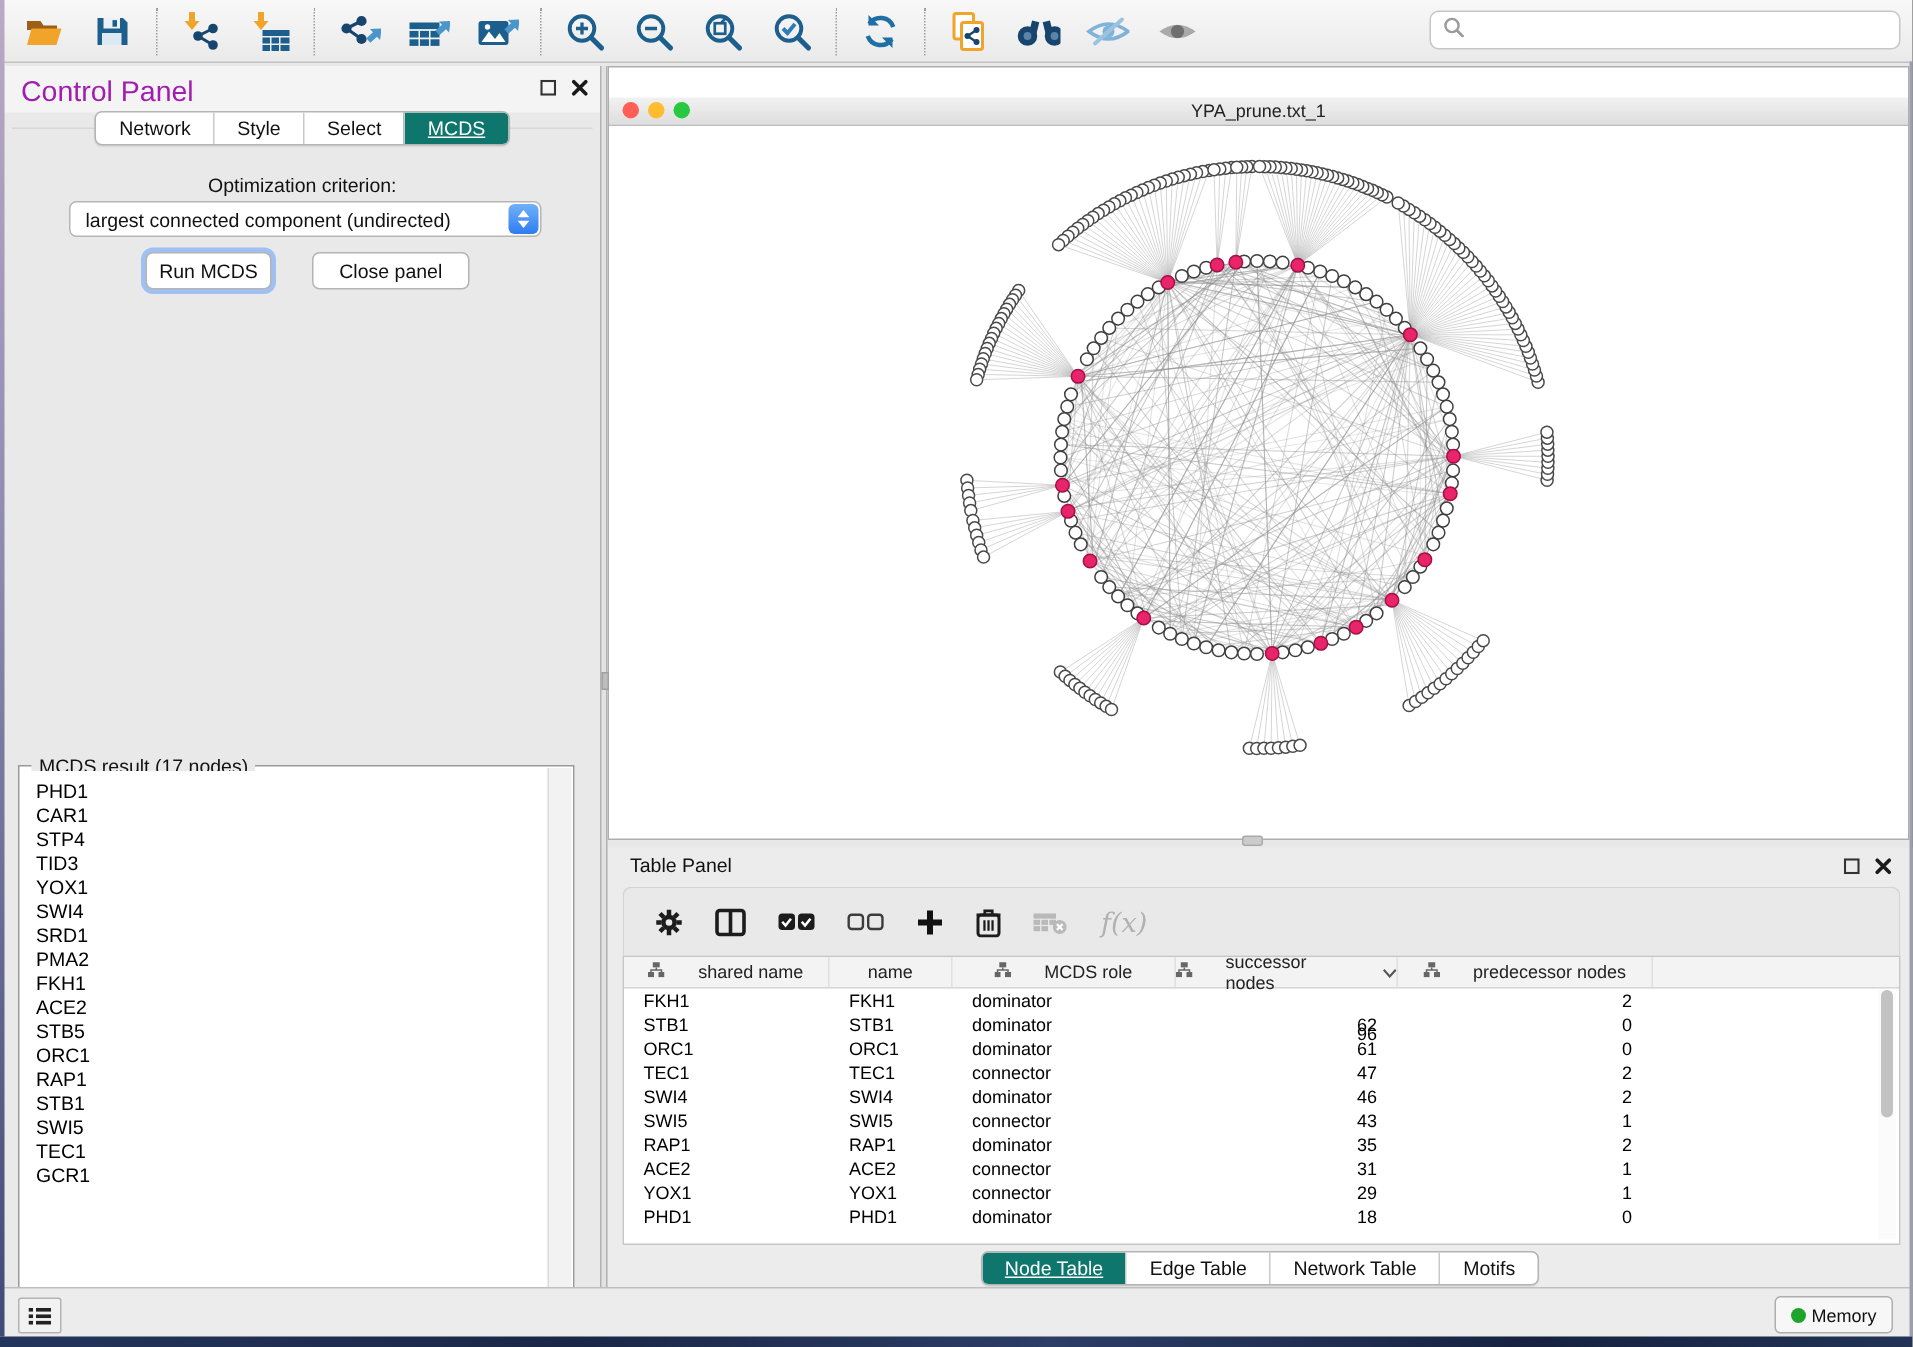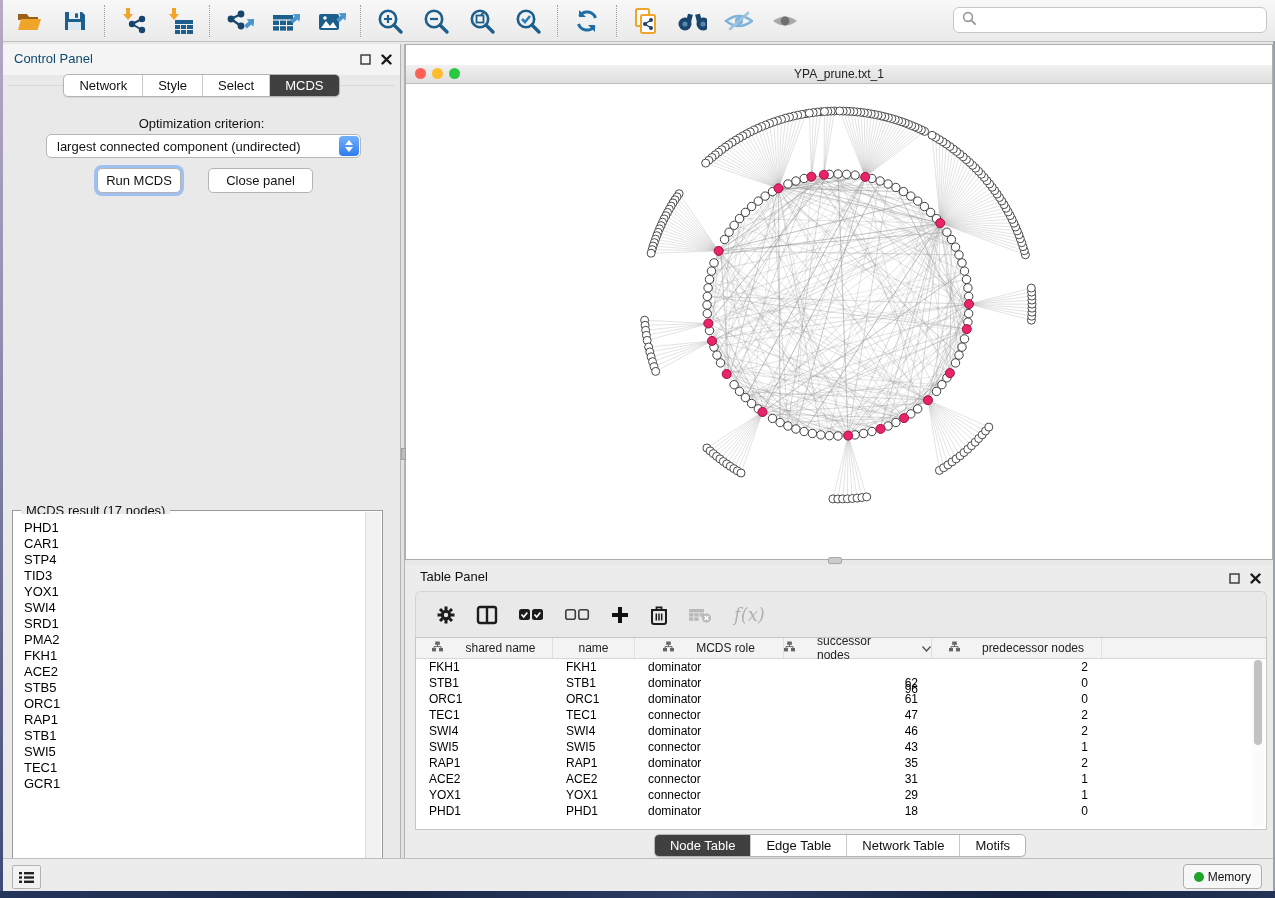--- a/index.html
+++ b/index.html
@@ -19,28 +19,28 @@
   .tb-group{display:flex;align-items:center;gap:16px;padding:0 14px;height:100%;}
   .tb-sep{width:0;height:32px;border-left:1px dotted #9d9d9d;}
   .tb-btn{width:30px;height:30px;display:flex;align-items:center;justify-content:center;cursor:default;}
   #search-box{position:absolute;right:8px;top:7px;width:296px;height:24px;background:#fff;
     border:1px solid #c6c6c6;border-radius:6px;display:flex;align-items:center;padding:0 8px;gap:6px;}
   #search-box input{border:none;outline:none;flex:1;font:13px "Liberation Sans",sans-serif;background:transparent;}
 
   
   #control-panel{position:absolute;left:3px;top:44px;width:397px;height:814px;background:#e9e9e9;}
   #cp-header{position:absolute;left:0;top:0;right:0;height:31px;background:#f4f4f4;}
-  #cp-title{position:absolute;left:11px;top:7px;font-size:13px;color:#0c4a6e;}
+  #cp-title{position:absolute;left:11px;top:7px;font-size:19px;color:#a21caf;}
   .win-btns{position:absolute;right:8px;top:7px;display:flex;gap:10px;align-items:center;}
   #cp-tabs{position:absolute;left:0;right:0;top:30px;text-align:center;z-index:2;}
   .seg{display:inline-flex;border:1px solid #b4b4b4;border-radius:5px;background:#fff;overflow:hidden;
     box-shadow:0 1px 1px rgba(0,0,0,.08);}
   .seg .tab{padding:0 15px;font-size:13px;line-height:21px;color:#111;border-left:1px solid #c9c9c9;cursor:default;}
   .seg .tab:first-child{border-left:none;}
-  .seg .tab.sel{background:#404040;color:#fff;}
+  .seg .tab.sel{background:#0f766e;color:#fff;text-decoration:underline;}
   #cp-content{position:absolute;left:5px;right:5px;top:41px;bottom:0;background:#e9e9e9;border-top:1px solid #d8d8d8;}
   #opt-label{position:absolute;left:0;right:0;top:30px;text-align:center;font-size:13px;color:#111;}
   #opt-select{position:absolute;left:38px;top:48px;width:315px;height:24px;background:#fff;
     border:1px solid #b6b6b6;border-radius:5px;font-size:13px;color:#111;display:flex;align-items:center;
     padding-left:10px;box-sizing:border-box;}
   #opt-stepper{position:absolute;right:1px;top:1px;bottom:1px;width:20px;border-radius:4px;
     background:linear-gradient(#71b1fb,#2f7cf0);display:flex;flex-direction:column;align-items:center;justify-content:center;gap:2px;}
   #opt-stepper svg{display:block;}
   .cp-btn{position:absolute;top:82px;height:25px;background:#fff;border:1px solid #b4b4b4;border-radius:5px;
     font-size:13px;color:#111;display:flex;align-items:center;justify-content:center;box-sizing:border-box;cursor:default;}

